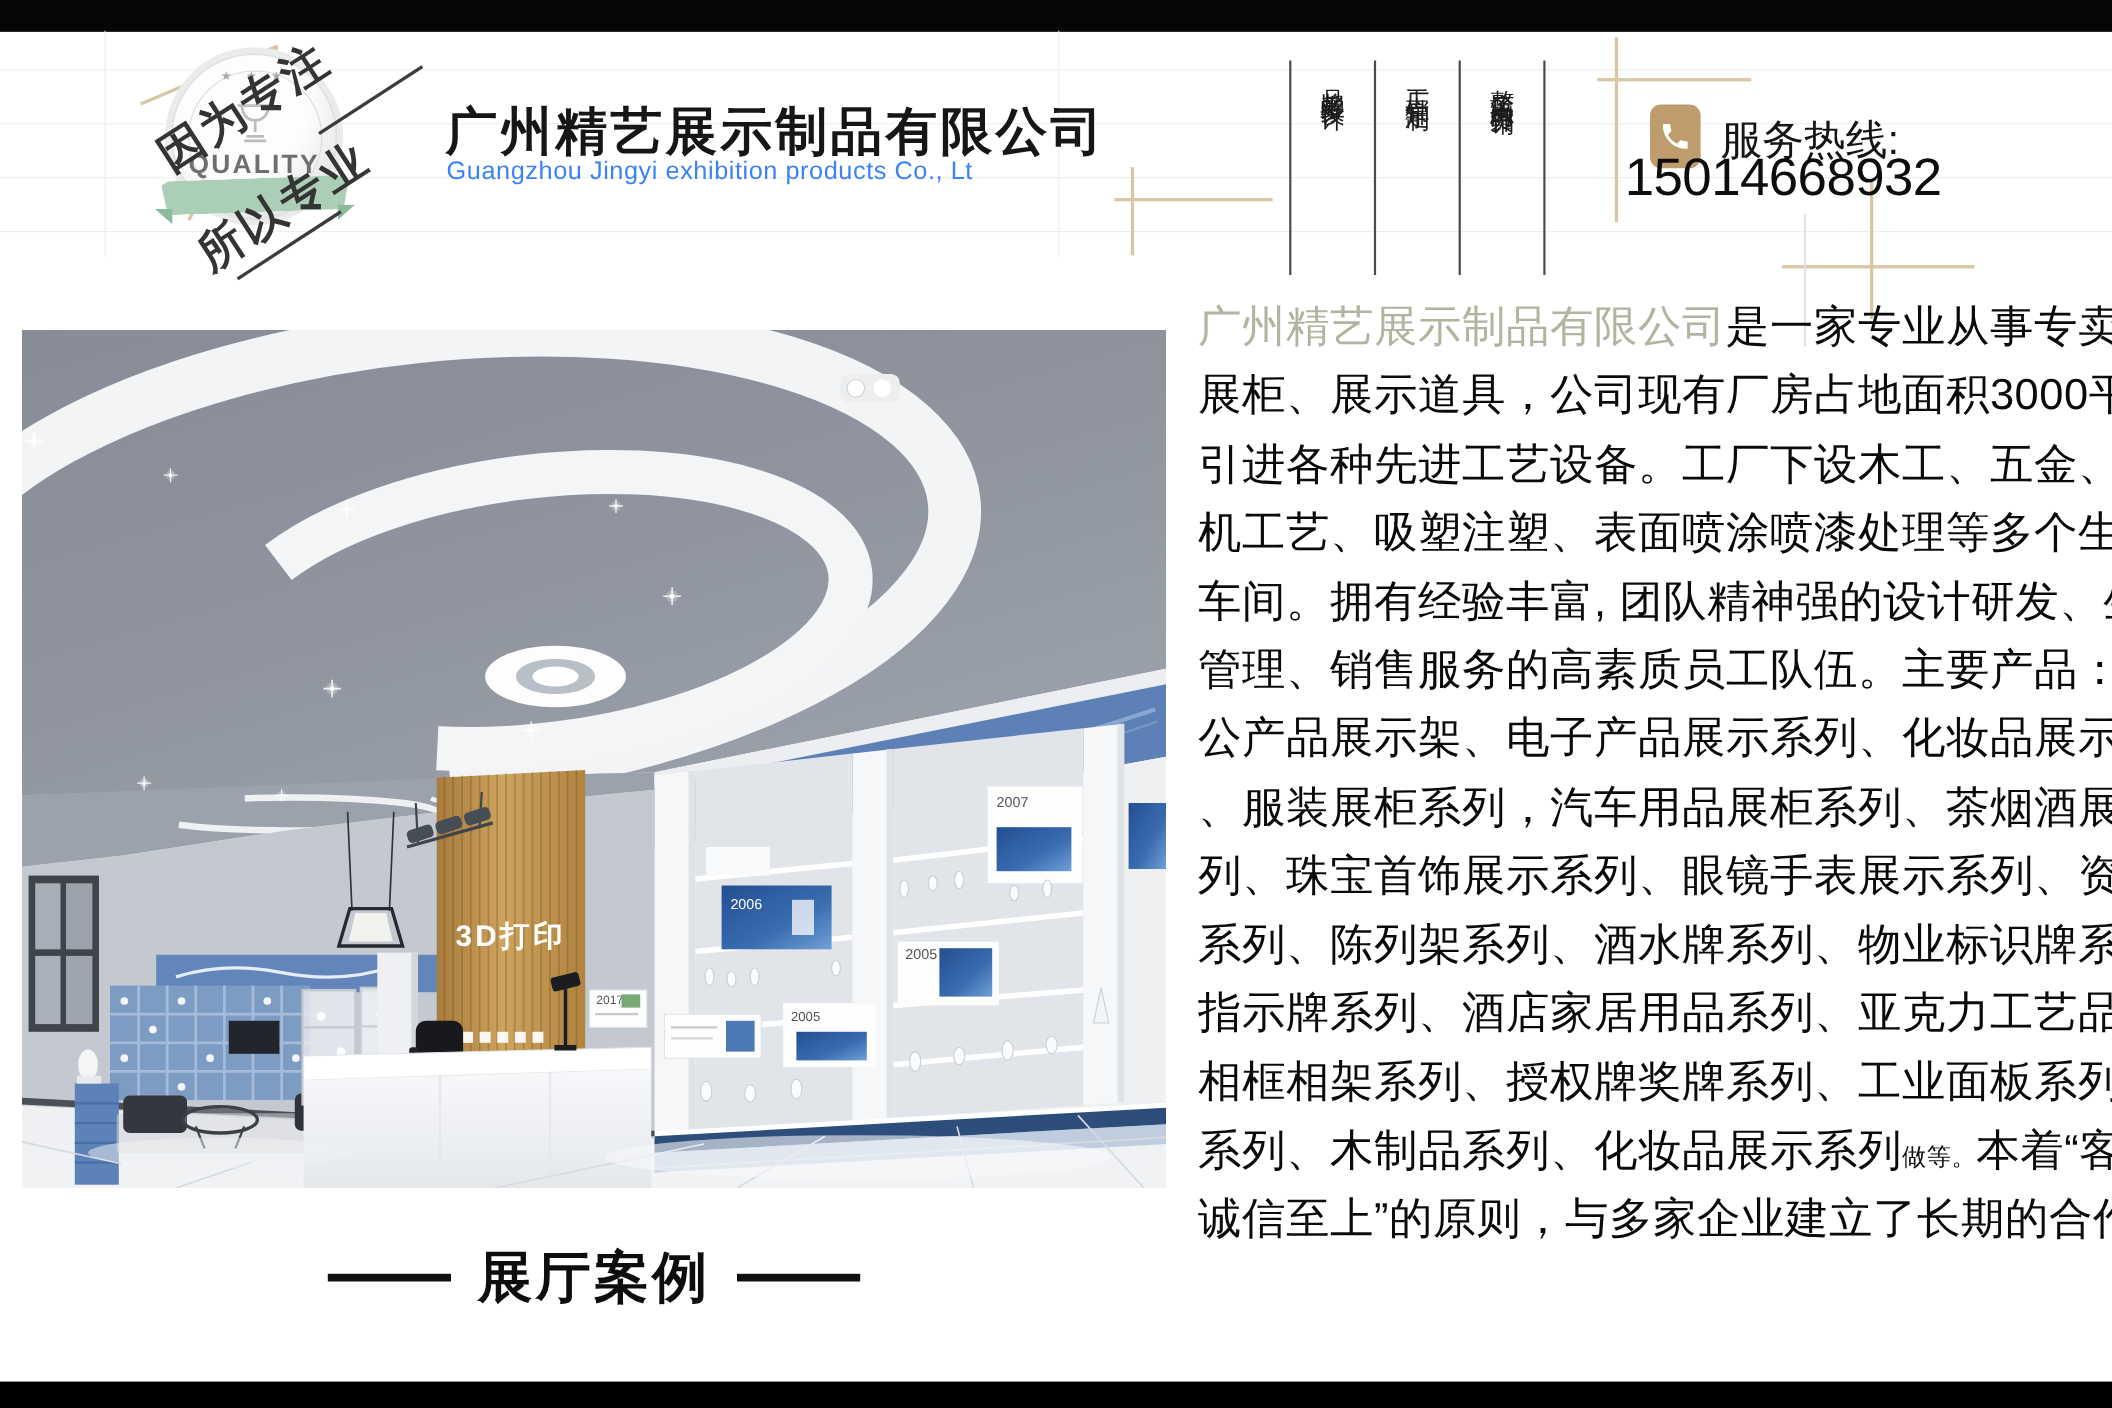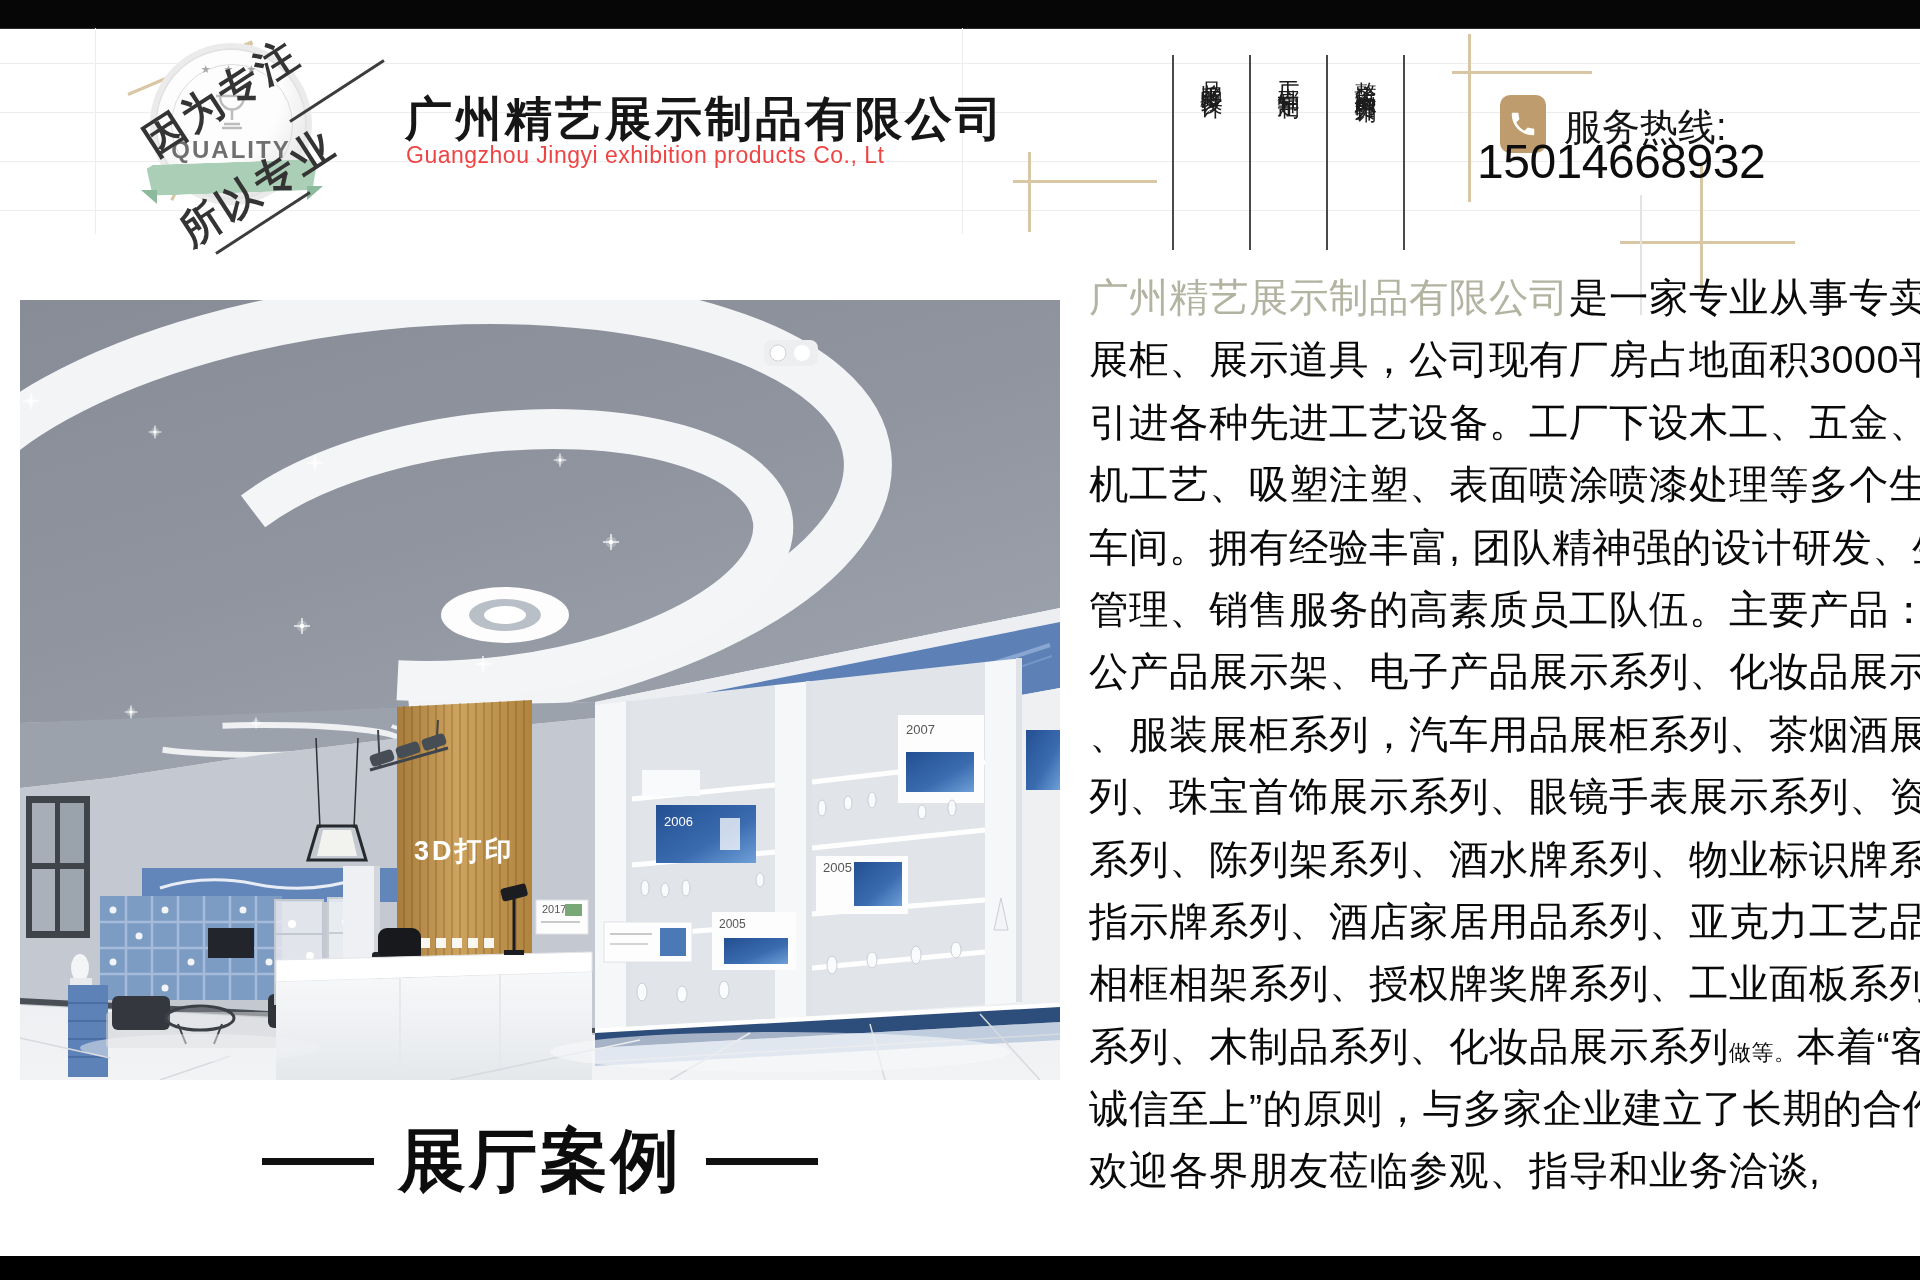--- a/index.html
+++ b/index.html
@@ -27,39 +27,39 @@
   .logo-quality{left:155px;top:136px;width:152px;text-align:center;font-size:24px;font-weight:bold;
      color:#6f6f6f;letter-spacing:2px;}
   .logo-ribbon{left:147px;top:162px;width:170px;height:31px;background:var(--ribbon);
      clip-path:polygon(0 12%,4% 0,96% 0,100% 18%,97% 100%,3% 100%);transform:rotate(-2deg);}
   .ribbon-fold{width:16px;height:14px;background:#8cba9c;}
   .slogan{font-size:41px;font-weight:700;color:#343434;transform:rotate(-33deg);
      transform-origin:left center;white-space:nowrap;letter-spacing:3px;}
   .slash{width:112px;height:3px;background:#3c3c3c;transform:rotate(-33deg);transform-origin:left center;}
   
   .company-cn{left:405px;top:88px;font-size:47px;font-weight:600;color:#161616;letter-spacing:3px;}
-  .company-en{left:406px;top:142px;font-size:23px;color:#ef4444;letter-spacing:0.5px;}
+  .company-en{left:406px;top:142px;font-size:23px;color:#3b82f6;letter-spacing:0.5px;}
   
   .services{left:1172px;top:55px;height:195px;display:flex;border-right:2px solid #4a4a4a;}
   .service-col{width:75px;border-left:2px solid #4a4a4a;display:flex;justify-content:center;overflow:visible;}
   .service-col span{writing-mode:vertical-rl;font-size:22px;letter-spacing:3px;color:#1c1c1c;margin-top:9px;height:max-content;}
   
   .hotline-icon{left:1500px;top:95px;width:46px;height:58px;background:var(--phone);border-radius:10px;
      display:flex;align-items:center;justify-content:center;}
   .hotline-label{left:1564px;top:102px;font-size:38px;color:#151515;}
   .hotline-number{left:1477px;top:134px;font-size:48px;font-weight:500;color:#0d0d0d;letter-spacing:-0.5px;text-align:right;}
   
   .about{left:1089px;top:266px;width:830px;}
   .about .line{height:62.4px;line-height:62.4px;font-size:39.5px;color:#0a0a0a;white-space:nowrap;letter-spacing:0.5px;}
   .about .hl{color:var(--hl);}
   .about .sm{font-size:22px;}
   
   .caption{left:0;top:1128px;width:1080px;height:66px;display:flex;align-items:center;justify-content:center;gap:24px;}
   .caption .dash{width:112px;height:7px;background:#101010;}
-  .caption .cap-text{font-size:68px;font-weight:700;color:#0d0d0d;letter-spacing:3px;}
+  .caption .cap-text{font-size:50px;font-weight:700;color:#0d0d0d;letter-spacing:3px;}
   
   .showroom{left:20px;top:300px;width:1040px;height:780px;}
 </style>
 </head>
 <body>
 
 <div class="abs bar-top"></div>
 <div class="abs bar-bottom"></div>
 
 <div>
@@ -462,14 +462,13 @@
     <div class="line"><span>车间。拥有经验丰富, 团队精神强的设计研发、生产</span></div>
     <div class="line"><span>管理、销售服务的高素质员工队伍。主要产品：办</span></div>
     <div class="line"><span>公产品展示架、电子产品展示系列、化妆品展示系列</span></div>
     <div class="line"><span>、服装展柜系列，汽车用品展柜系列、茶烟酒展示系</span></div>
     <div class="line"><span>列、珠宝首饰展示系列、眼镜手表展示系列、资料架</span></div>
     <div class="line"><span>系列、陈列架系列、酒水牌系列、物业标识牌系列、</span></div>
     <div class="line"><span>指示牌系列、酒店家居用品系列、亚克力工艺品系列、</span></div>
     <div class="line"><span>相框相架系列、授权牌奖牌系列、工业面板系列、水晶</span></div>
     <div class="line"><span>系列、木制品系列、化妆品展示系列</span><span class="sm">做等。</span><span>本着“客户，</span></div>
     <div class="line"><span>诚信至上”的原则，与多家企业建立了长期的合作关系。</span></div>
-    <div class="line"><span>欢迎各界朋友莅临参观、指导和业务洽谈,</span></div>
   </div>
 
 </body></html>

